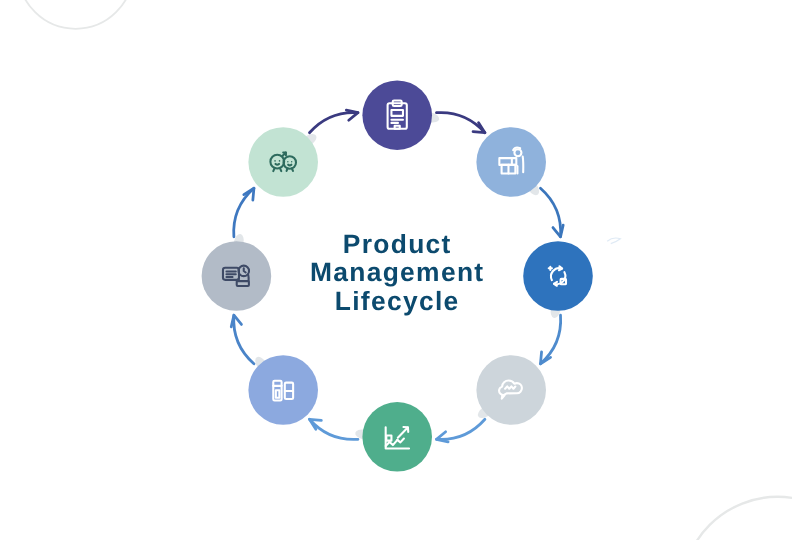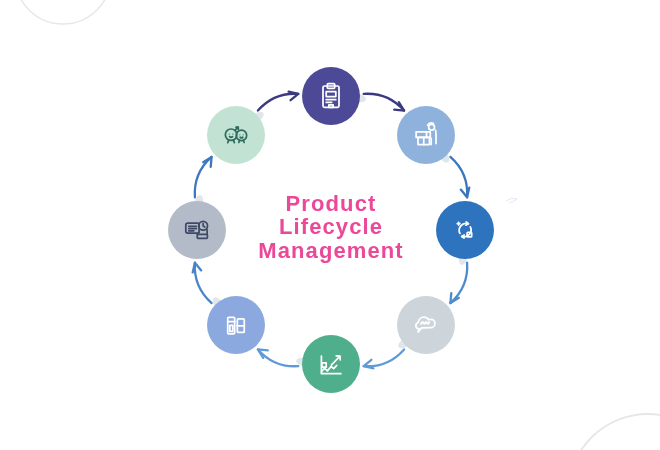--- a/index.html
+++ b/index.html
@@ -49,24 +49,24 @@
       <path d="M211.6,303.1 Q193.3,287.0 194.9,262.7" fill="none" stroke="#4A84C8" stroke-width="2.3" stroke-linecap="round"></path>
       <path d="M192.7,272.4 L194.9,262.7 L201.2,270.4" fill="none" stroke="#4A84C8" stroke-width="2.3" stroke-linecap="round" stroke-linejoin="round"></path>
       <ellipse cx="198.95007390093622" cy="201.9319217396026" rx="7" ry="4" transform="rotate(282 198.95007390093622 201.9319217396026)" fill="#DFE3E7" opacity="0.9"></ellipse>
       <path d="M194.9,197.3 Q193.3,173.0 211.6,156.9" fill="none" stroke="#3E78C0" stroke-width="2.3" stroke-linecap="round"></path>
       <path d="M203.2,162.2 L211.6,156.9 L210.7,166.8" fill="none" stroke="#3E78C0" stroke-width="2.3" stroke-linecap="round" stroke-linejoin="round"></path>
       <ellipse cx="257.47373027297135" cy="116.77947332736775" rx="7" ry="4" transform="rotate(327 257.47373027297135 116.77947332736775)" fill="#DFE3E7" opacity="0.9"></ellipse>
       <path d="M257.9,110.6 Q274.0,92.3 298.3,93.9" fill="none" stroke="#3A3A80" stroke-width="2.3" stroke-linecap="round"></path>
       <path d="M288.6,91.7 L298.3,93.9 L290.6,100.2" fill="none" stroke="#3A3A80" stroke-width="2.3" stroke-linecap="round" stroke-linejoin="round"></path>
     </svg>
 
-  <div class="center-title" style="color: #ec4899;">
+  <div class="center-title" style="color: #0c4a6e;">
     <div>Product</div>
+    <div>Management</div>
     <div>Lifecycle</div>
-    <div>Management</div>
   </div>
 
   <div class="node" style="background-color: rgb(76, 74, 151); left: 302px; top: 67px;">
     <span style="color: rgb(255, 255, 255);">
       <svg viewBox="0 0 24 24" fill="none" stroke="currentColor" stroke-width="1.3" stroke-linecap="round" stroke-linejoin="round">
         <rect x="6" y="4.5" width="12" height="16" rx="1.2"></rect>
         <rect x="9.2" y="2.8" width="5.6" height="3.4" rx="0.8"></rect>
         <rect x="8.4" y="8.8" width="7.2" height="3.6"></rect>
         <line x1="8.4" y1="14.8" x2="15.6" y2="14.8"></line>
         <line x1="8.4" y1="16.8" x2="12.5" y2="16.8"></line>

